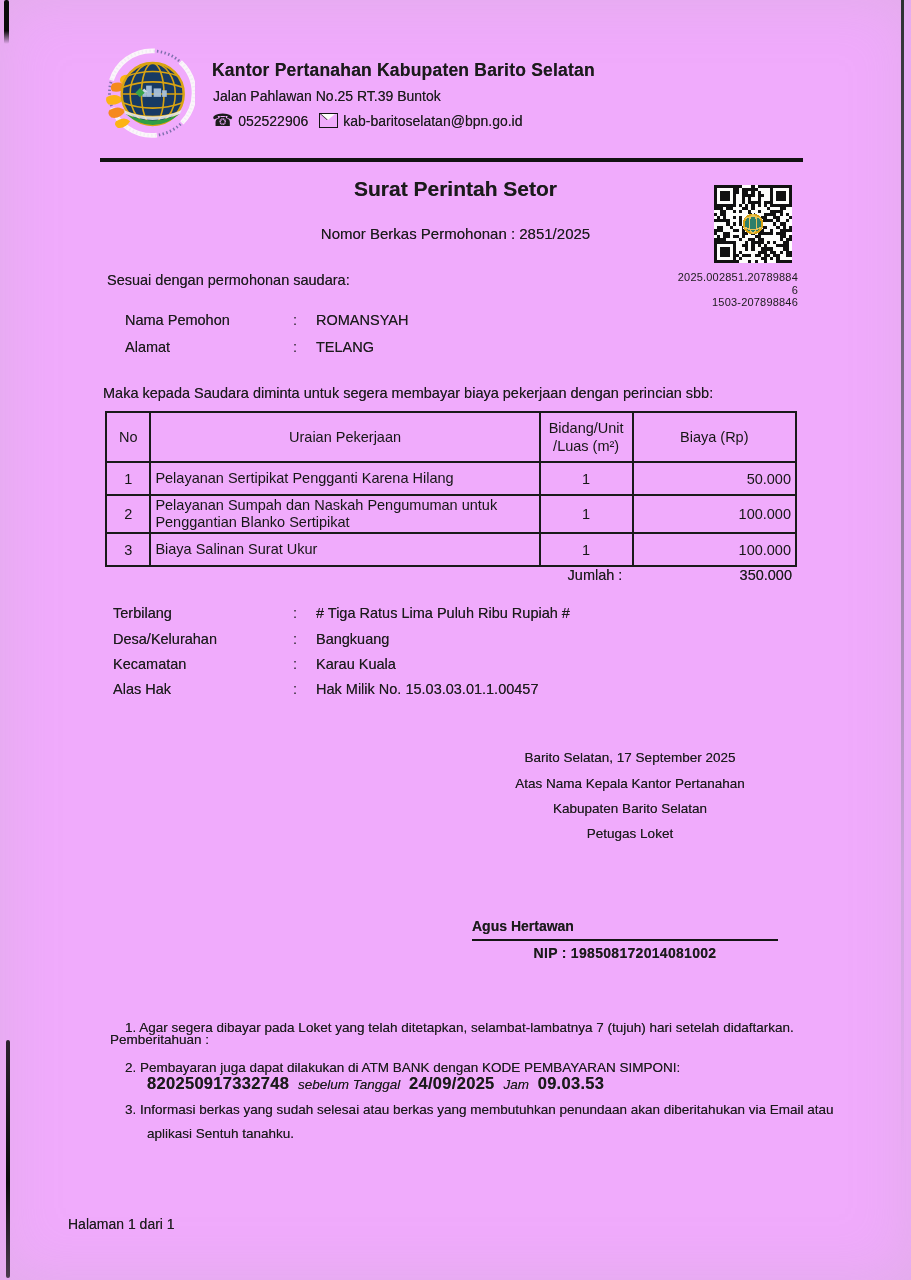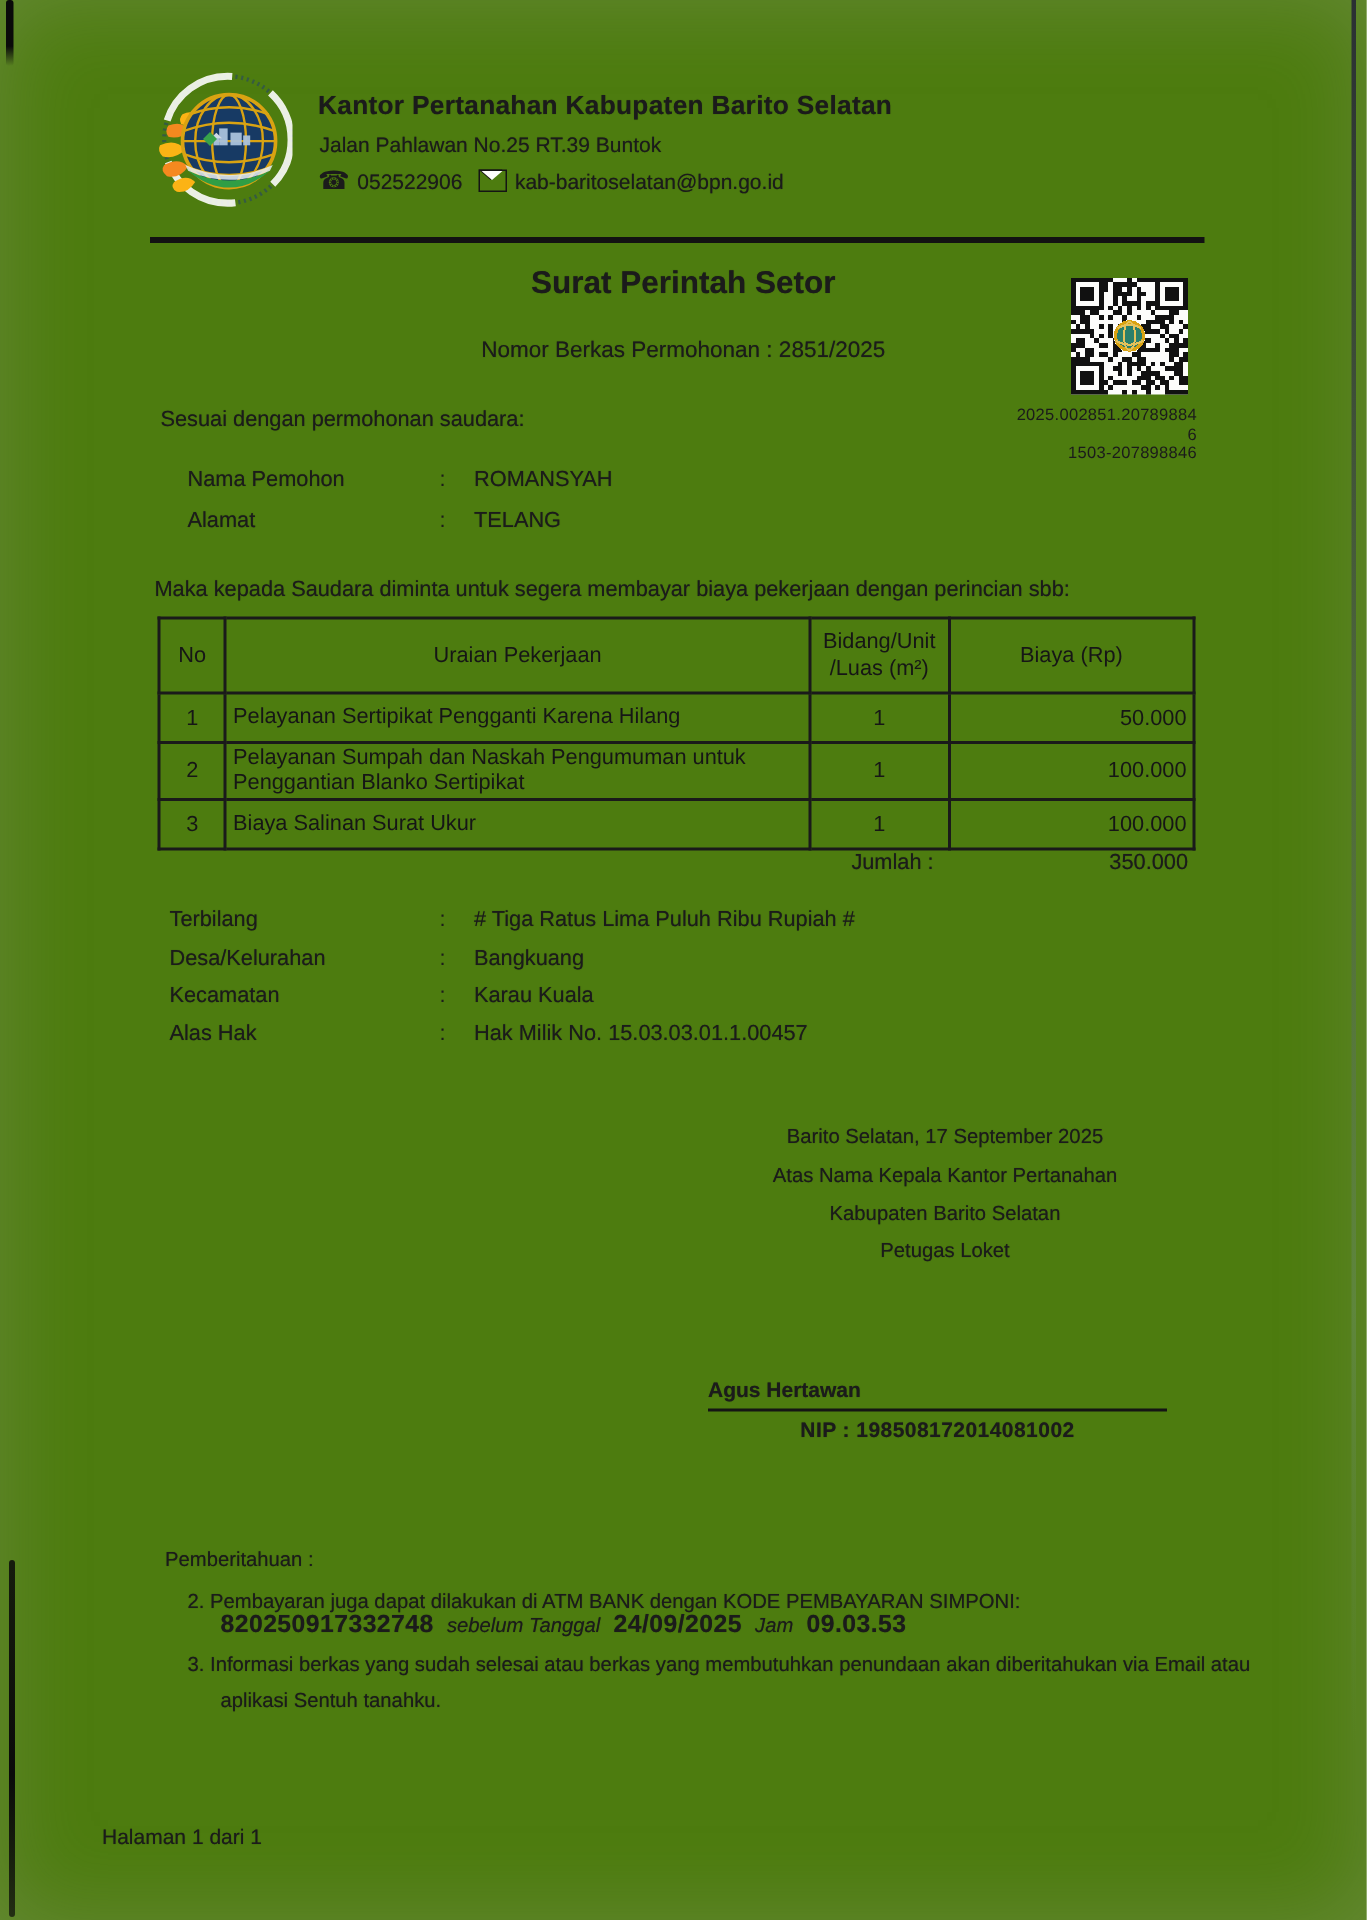--- a/index.html
+++ b/index.html
@@ -3,21 +3,21 @@
 <meta charset="utf-8">
 <style>
   html,body{margin:0;padding:0;}
   body{
     width:911px;height:1280px;position:relative;overflow:hidden;
     background:#fbfbf9;
     font-family:"Liberation Sans","DejaVu Sans",sans-serif;
     color:#1b1b1b;
     -webkit-font-smoothing:antialiased;
   }
-  .page{position:absolute;inset:0;background:#4d7c0f;
+  .page{position:absolute;inset:0;background:#f0abfc;
     box-shadow:inset 0 0 60px rgba(180,180,175,.25);}
   .abs{position:absolute;}
   .soft{text-shadow:0 0 .5px rgba(20,20,20,.6);}
   
   .edge-left-top{left:4px;top:0;width:5px;height:44px;
     background:linear-gradient(to bottom,#0a0a0a 70%,transparent);border-radius:2px;}
   .edge-left-bottom{left:6px;top:1040px;width:4px;height:238px;
     background:linear-gradient(to bottom,rgba(10,10,10,.85),#0a0a0a 60%,rgba(10,10,10,.7));border-radius:2px;}
   .edge-right{left:901px;top:0;width:3px;height:1165px;
     background:linear-gradient(to bottom,#2a2f33,rgba(70,80,85,.55) 40%,rgba(120,150,150,.25) 75%,transparent);}
@@ -454,20 +454,21 @@
 
   <div class="abs sig-line soft" style="top:750px;">Barito Selatan, 17 September 2025</div>
   <div class="abs sig-line soft" style="top:776px;">Atas Nama Kepala Kantor Pertanahan</div>
   <div class="abs sig-line soft" style="top:801px;">Kabupaten Barito Selatan</div>
   <div class="abs sig-line soft" style="top:826px;">Petugas Loket</div>
   <div class="abs sig-name soft">Agus Hertawan</div>
   <div class="abs sig-underline"></div>
   <div class="abs sig-nip soft">NIP : 198508172014081002</div>
 
   <div class="abs notice soft" style="left:110px;top:996px;margin-top:32px;">Pemberitahuan :</div>
+  <div class="abs notice hang soft" style="left:125px;top:1016px;width:668px;">1. Agar segera dibayar pada Loket yang telah ditetapkan, selambat-lambatnya 7 (tujuh) hari setelah didaftarkan.</div>
   <div class="abs notice hang soft" style="left:125px;top:1056px;width:700px;">2. Pembayaran juga dapat dilakukan di ATM BANK dengan KODE PEMBAYARAN SIMPONI:</div>
   <div class="abs pay-line">
     <span class="pay-bold soft">820250917332748</span>
     <span class="pay-sep soft">sebelum Tanggal</span>
     <span class="pay-bold soft">24/09/2025</span>
     <span class="pay-sep soft">Jam</span>
     <span class="pay-bold soft">09.03.53</span>
   </div>
   <div class="abs notice hang soft" style="left:125px;top:1098px;width:690px;">3. Informasi berkas yang sudah selesai atau berkas yang membutuhkan penundaan akan diberitahukan via Email atau aplikasi Sentuh tanahku.</div>
 

